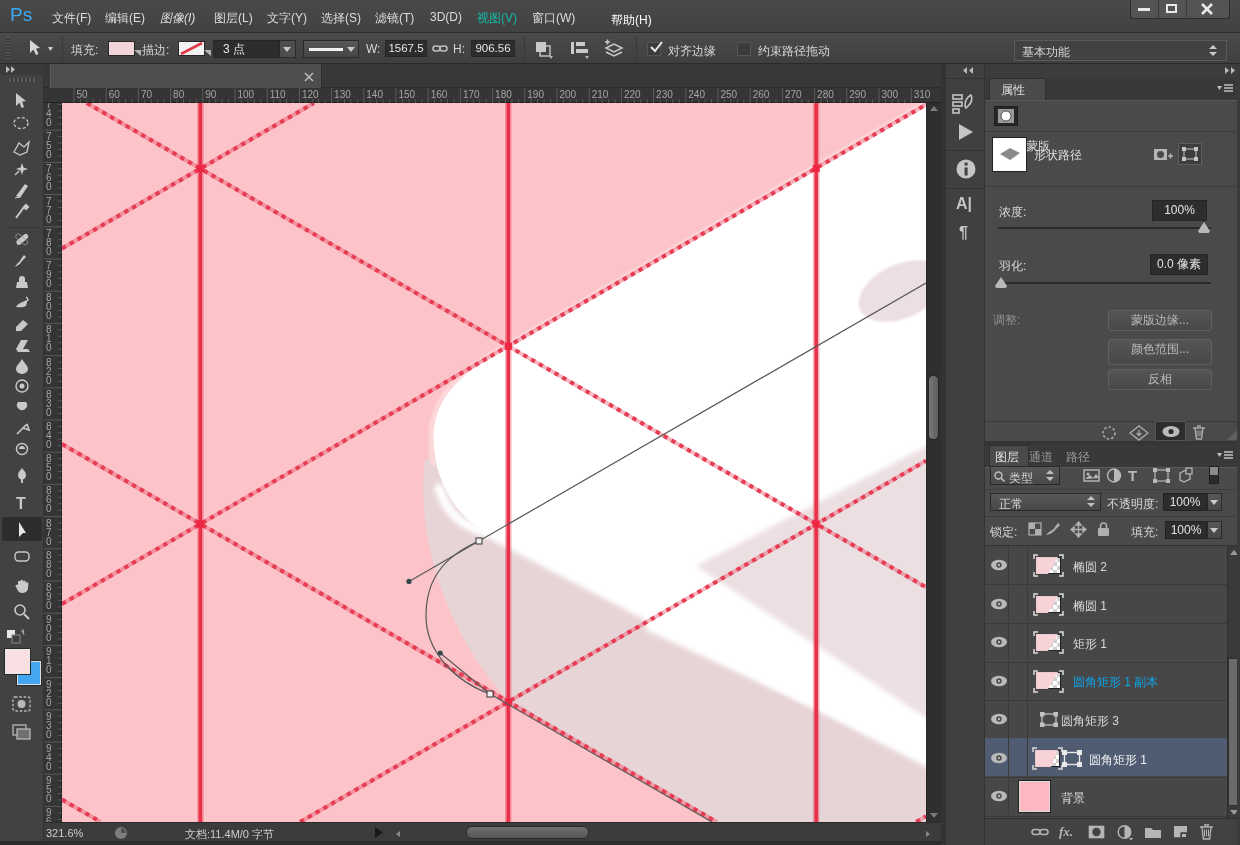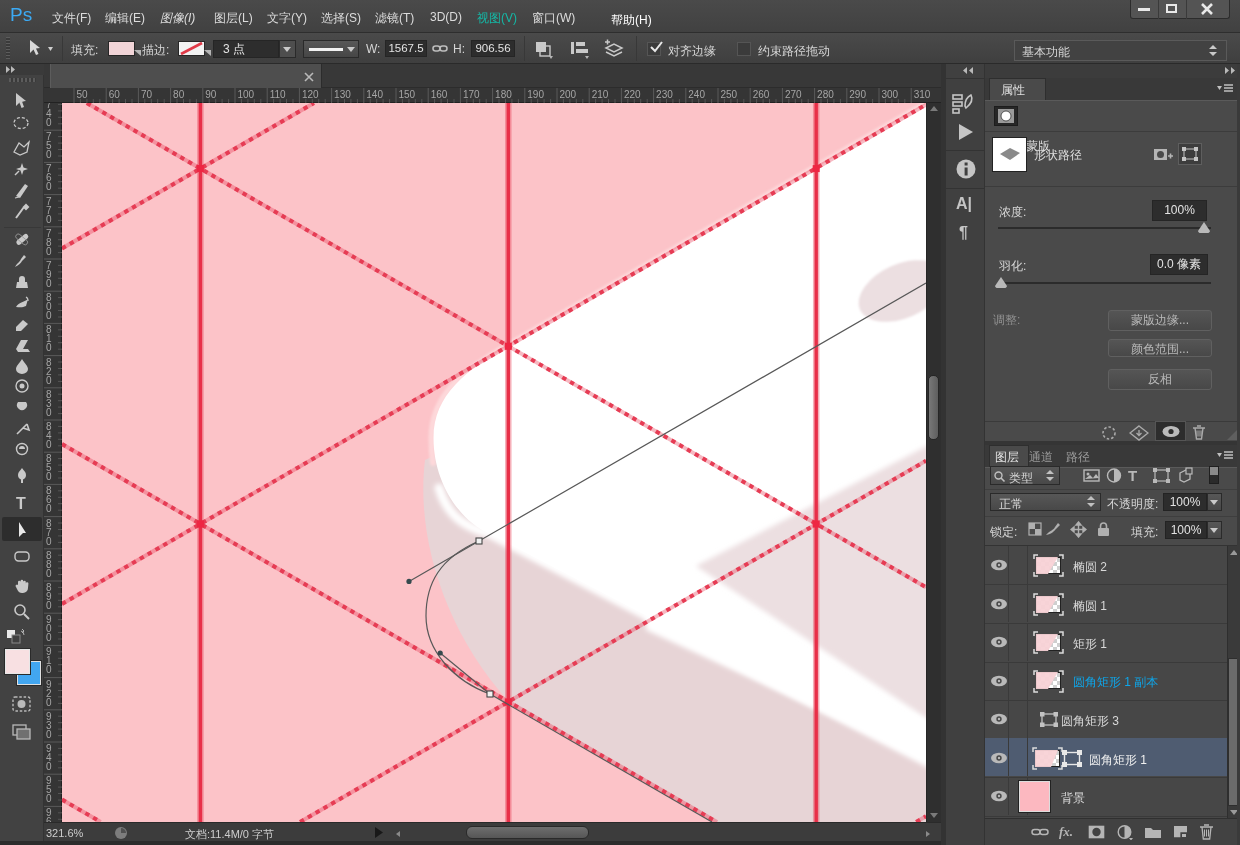--- a/index.html
+++ b/index.html
@@ -719,21 +719,21 @@
       <path d="M8,1 L14,10 a6,3 0 0 1 -12,0 Z" fill="#b9b9b9"></path>
     </svg>
 <div class="abs t12" style="left:999px;top:258px;color:#d8d8d8;">羽化:</div>
 <div class="abs inbox" style="left:1150px;top:254px;width:58px;height:21px;line-height:19px;">0.0 像素</div>
 <div class="abs" style="left:998px;top:282px;width:213px;height:2px;background:#2b2b2b;"></div>
 <svg class="abs" style="left:993px;top:276px;" width="16" height="12">
       <path d="M8,1 L14,10 a6,3 0 0 1 -12,0 Z" fill="#b9b9b9"></path>
     </svg>
 <div class="abs t12" style="left:993px;top:312px;color:#8f8f8f;">调整:</div>
 <div class="abs" style="left:1108px;top:310px;width:104px;height:21px;background:linear-gradient(#555,#484848);border:1px solid #606060;border-radius:3px;color:#b9b9b9;font-size:12px;text-align:center;line-height:19px;">蒙版边缘...</div>
-<div class="abs" style="left:1108px;top:339px;width:104px;height:18px;background:linear-gradient(#555,#484848);border:1px solid #606060;border-radius:3px;color:#b9b9b9;font-size:12px;text-align:center;line-height:19px;">颜色范围...</div>
+<div class="abs" style="left:1108px;top:339px;width:104px;height:26px;background:linear-gradient(#555,#484848);border:1px solid #606060;border-radius:3px;color:#b9b9b9;font-size:12px;text-align:center;line-height:19px;">颜色范围...</div>
 <div class="abs" style="left:1108px;top:369px;width:104px;height:21px;background:linear-gradient(#555,#484848);border:1px solid #606060;border-radius:3px;color:#b9b9b9;font-size:12px;text-align:center;line-height:19px;">反相</div>
 <div class="abs" style="left:985px;top:421px;width:255px;height:1px;background:#3a3a3a;"></div>
 <svg class="abs" style="left:1100px;top:425px;" width="18" height="16">
       <circle cx="9" cy="8" r="6" fill="none" stroke="#aaa" stroke-width="1.6" stroke-dasharray="2.5 2"></circle>
     </svg>
 <svg class="abs" style="left:1129px;top:425px;" width="20" height="16">
       <path d="M10,1 L19,8 L10,15 L1,8 Z" fill="none" stroke="#aaa" stroke-width="1.4"></path>
       <path d="M10,5 l0,5 m-2.5,-2 l2.5,2.5 l2.5,-2.5" stroke="#aaa" stroke-width="1.3" fill="none"></path>
     </svg>
 <div class="abs" style="left:1155px;top:421px;width:31px;height:20px;background:#2d2d2d;border:1px solid #555;"></div>

